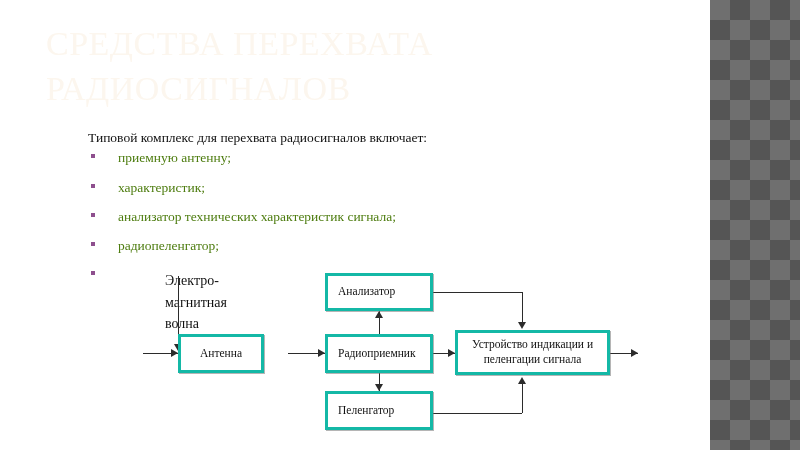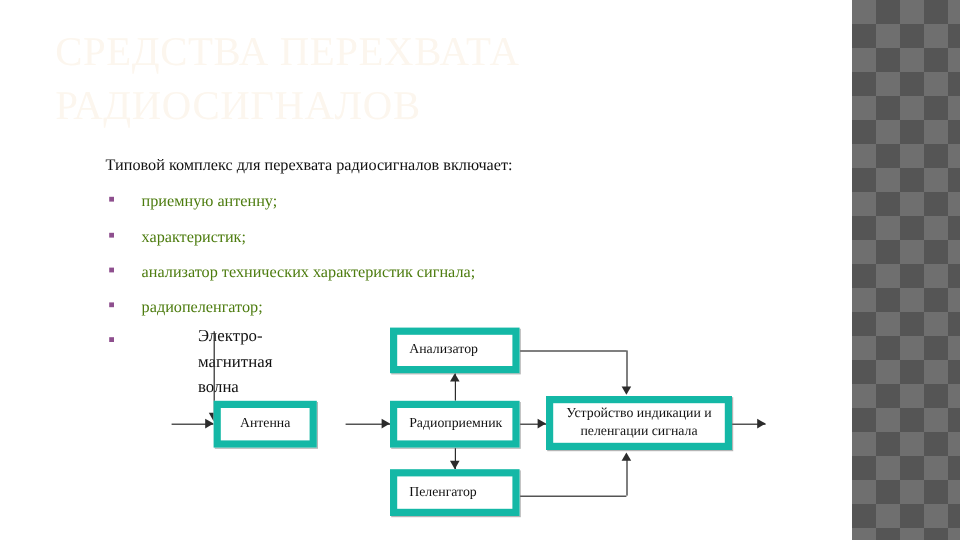--- a/index.html
+++ b/index.html
@@ -43,21 +43,20 @@
   #body-block {
     position:absolute;
     left:88px; top:128px;
     width:520px;
   }
   .intro {
     font-family:"Liberation Serif", serif;
     font-size:13.5px;
     color:#111111;
     line-height:1.5;
-    margin-bottom:10px;
     white-space:nowrap;
   }
   .bullet-list { list-style:none; }
   .bullet-item {
     position:relative;
     font-family:"Liberation Serif", serif;
     font-size:13.5px;
     color:#4d7c0f;
     line-height:1.5;
     padding-left:30px;
@@ -73,21 +72,21 @@
   }
 
   
   #diagram {
     position:absolute;
     left:0; top:258px;
     width:700px; height:192px;
   }
   .dbox {
     position:absolute;
-    border:6px solid #14b8a6;
+    border:3px solid #14b8a6;
     background:#ffffff;
     font-family:"Liberation Serif", serif;
     font-size:11.5px;
     color:#111111;
     line-height:1.35;
     box-shadow:1px 1px 0 rgba(120,120,120,0.55);
   }
   .dbox .inner {
     position:absolute;
     left:0; right:0; top:50%;

